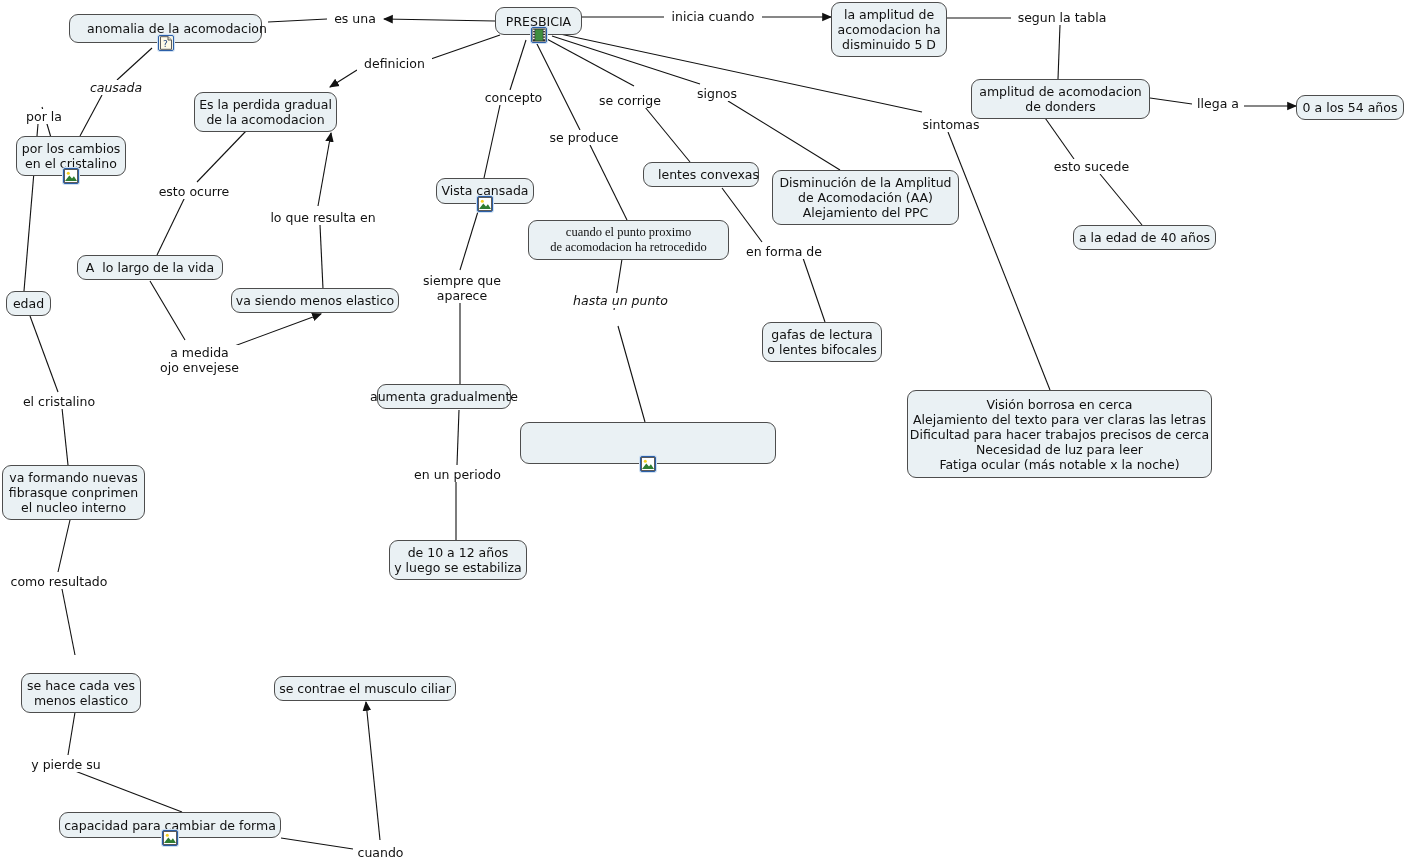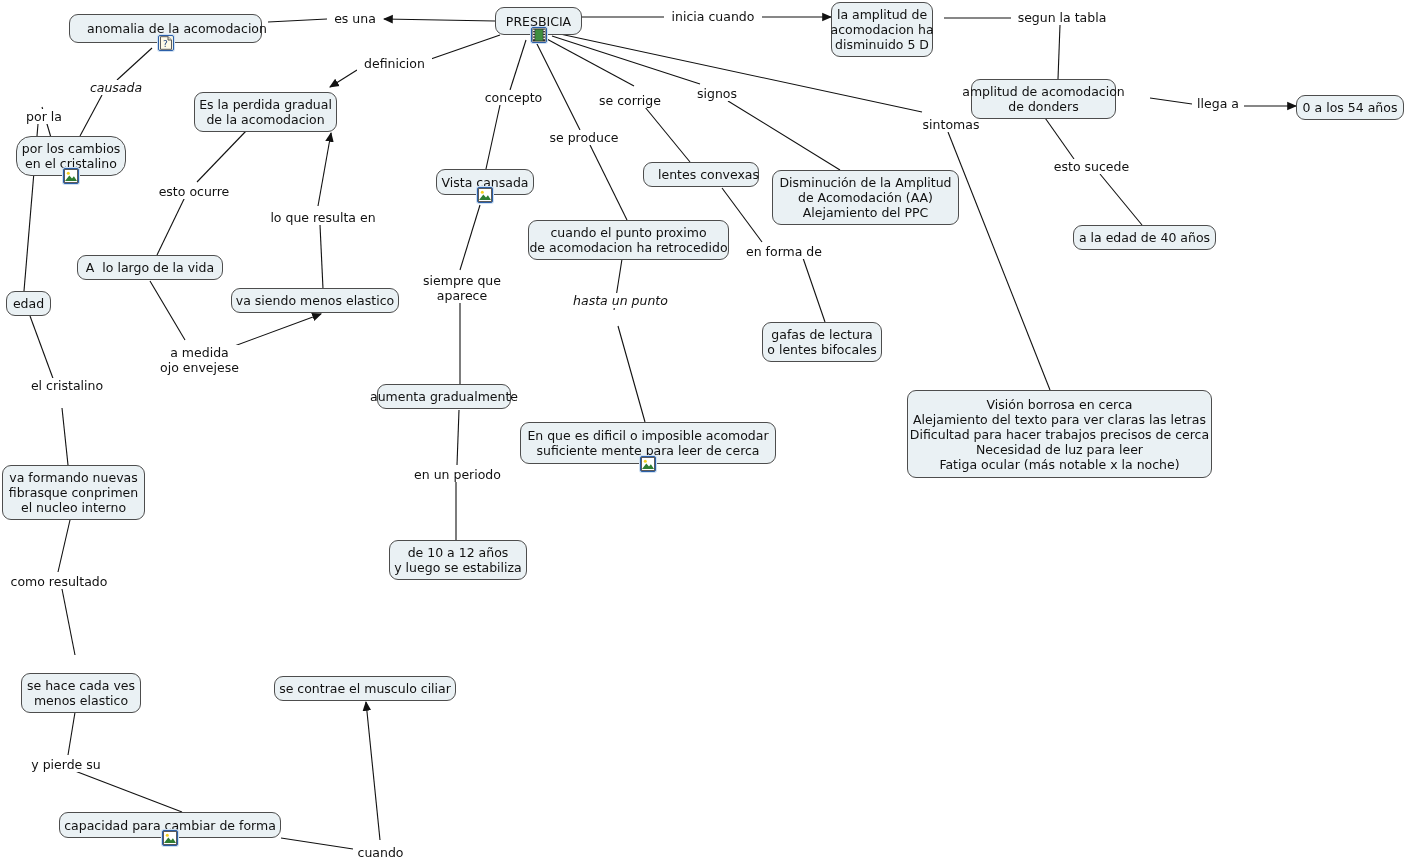--- a/index.html
+++ b/index.html
@@ -149,57 +149,56 @@
               <rect x="1" y="1.6" width="1.6" height="1.5"></rect>
               <rect x="1" y="4.3" width="1.6" height="1.5"></rect>
               <rect x="1" y="7" width="1.6" height="1.5"></rect>
               <rect x="1" y="9.7" width="1.6" height="1.5"></rect>
               <rect x="11.4" y="1.6" width="1.6" height="1.5"></rect>
               <rect x="11.4" y="4.3" width="1.6" height="1.5"></rect>
               <rect x="11.4" y="7" width="1.6" height="1.5"></rect>
               <rect x="11.4" y="9.7" width="1.6" height="1.5"></rect>
             </g>
           </svg></span></div>
-      <div class="node" style="left: 831px; top: 2px; width: 102px; min-height: 52px; display: flex; align-items: flex-end; justify-content: center;"><span class="node-text">la amplitud de
+      <div class="node" style="left: 831px; top: 2px; width: 116px; min-height: 52px; display: flex; align-items: flex-end; justify-content: center;"><span class="node-text">la amplitud de
 acomodacion ha
 disminuido 5 D</span></div>
-      <div class="node" style="left: 971px; top: 79px; width: 145px; min-height: 36px; display: flex; align-items: center; justify-content: center;"><span class="node-text">amplitud de acomodacion
+      <div class="node" style="left: 971px; top: 79px; width: 179px; min-height: 36px; display: flex; align-items: center; justify-content: center;"><span class="node-text">amplitud de acomodacion
 de donders</span></div>
       <div class="node" style="left: 1296px; top: 95px; width: 108px; min-height: 25px; display: flex; align-items: center; justify-content: center;"><span class="node-text">0 a los 54 años</span></div>
-      <div class="node" style="left: 16px; top: 136px; width: 110px; min-height: 38px; display: flex; align-items: center; justify-content: center; border-radius: 15px;"><span class="node-text">por los cambios
+      <div class="node" style="left: 16px; top: 136px; width: 110px; min-height: 38px; display: flex; align-items: center; justify-content: center;"><span class="node-text">por los cambios
 en el cristalino</span><span class="res-icon"><svg width="14" height="14" viewBox="0 0 14 14">
             <rect x="0.5" y="0.5" width="13" height="13" fill="#ffffff" stroke="#5b5b5b"></rect>
             <circle cx="4.3" cy="4.3" r="1.5" fill="#f5d020"></circle>
             <path d="M1 12 L5.3 6.4 L8 9.6 L9.9 7.3 L13 12 z" fill="#2e7d32"></path>
           </svg></span></div>
       <div class="node" style="left: 194px; top: 92px; width: 143px; min-height: 38px; display: flex; align-items: center; justify-content: center;"><span class="node-text">Es la perdida gradual
 de la acomodacion</span></div>
       <div class="node" style="left: 6px; top: 291px; width: 45px; min-height: 24px; display: flex; align-items: center; justify-content: center;"><span class="node-text">edad</span></div>
       <div class="node" style="left: 77px; top: 255px; width: 146px; min-height: 25px; display: flex; align-items: center; justify-content: center;"><span class="node-text">A  lo largo de la vida</span></div>
       <div class="node" style="left: 231px; top: 288px; width: 168px; min-height: 25px; display: flex; align-items: center; justify-content: center;"><span class="node-text">va siendo menos elastico</span></div>
-      <div class="node" style="left: 436px; top: 169px; width: 98px; min-height: 26px; display: flex; align-items: center; justify-content: center;"><span class="node-text">Vista cansada</span><span class="res-icon"><svg width="14" height="14" viewBox="0 0 14 14">
+      <div class="node" style="left: 436px; top: 178px; width: 98px; min-height: 26px; display: flex; justify-content: center;"><span class="node-text">Vista cansada</span><span class="res-icon"><svg width="14" height="14" viewBox="0 0 14 14">
             <rect x="0.5" y="0.5" width="13" height="13" fill="#ffffff" stroke="#5b5b5b"></rect>
             <circle cx="4.3" cy="4.3" r="1.5" fill="#f5d020"></circle>
             <path d="M1 12 L5.3 6.4 L8 9.6 L9.9 7.3 L13 12 z" fill="#2e7d32"></path>
           </svg></span></div>
       <div class="node" style="left: 643px; top: 162px; width: 116px; min-height: 25px; display: flex; align-items: center; justify-content: center; padding-left: 24px;"><span class="node-text">lentes convexas</span></div>
       <div class="node" style="left: 772px; top: 170px; width: 187px; min-height: 52px; display: flex; align-items: center; justify-content: center;"><span class="node-text">Disminución de la Amplitud
 de Acomodación (AA)
 Alejamiento del PPC</span></div>
-      <div class="node" style="left: 528px; top: 220px; width: 201px; min-height: 38px; display: flex; align-items: center; justify-content: center;"><span class="node-text">cuando el punto proximo
+      <div class="node" style="left: 528px; top: 220px; width: 201px; min-height: 38px; display: flex; align-items: center; justify-content: center; font-family: Liberation Serif, serif;"><span class="node-text">cuando el punto proximo
 de acomodacion ha retrocedido</span></div>
       <div class="node" style="left: 1073px; top: 225px; width: 143px; min-height: 25px; display: flex; align-items: center; justify-content: center;"><span class="node-text">a la edad de 40 años</span></div>
       <div class="node" style="left: 762px; top: 322px; width: 120px; min-height: 38px; display: flex; align-items: center; justify-content: center;"><span class="node-text">gafas de lectura
 o lentes bifocales</span></div>
       <div class="node" style="left: 2px; top: 465px; width: 143px; min-height: 55px; display: flex; align-items: center; justify-content: center;"><span class="node-text">va formando nuevas
 fibrasque conprimen
 el nucleo interno</span></div>
       <div class="node" style="left: 377px; top: 384px; width: 134px; min-height: 25px; display: flex; align-items: center; justify-content: center;"><span class="node-text">aumenta gradualmente</span></div>
-      <div class="node" style="left: 520px; top: 422px; width: 256px; min-height: 42px; display: flex; align-items: center; justify-content: center;"><span class="node-text">En que es dificil o imposible acomodar
-suficiente mente para leer de cerca</span><span class="res-icon"><svg width="14" height="14" viewBox="0 0 14 14">
+      <div class="node" style="left: 520px; top: 422px; width: 256px; min-height: 42px; display: flex; align-items: center; justify-content: center;"><span class="res-icon"><svg width="14" height="14" viewBox="0 0 14 14">
             <rect x="0.5" y="0.5" width="13" height="13" fill="#ffffff" stroke="#5b5b5b"></rect>
             <circle cx="4.3" cy="4.3" r="1.5" fill="#f5d020"></circle>
             <path d="M1 12 L5.3 6.4 L8 9.6 L9.9 7.3 L13 12 z" fill="#2e7d32"></path>
           </svg></span></div>
       <div class="node" style="left: 907px; top: 390px; width: 305px; min-height: 88px; display: flex; align-items: center; justify-content: center;"><span class="node-text">Visión borrosa en cerca
 Alejamiento del texto para ver claras las letras
 Dificultad para hacer trabajos precisos de cerca
 Necesidad de luz para leer
 Fatiga ocular (más notable x la noche)</span></div>
       <div class="node" style="left: 389px; top: 540px; width: 138px; min-height: 40px; display: flex; align-items: center; justify-content: center;"><span class="node-text">de 10 a 12 años
@@ -228,20 +227,20 @@
       <div class="linkword" style="left: 1050px; top: 159px; width: 79px;">esto sucede</div>
       <div class="linkword" style="left: 155px; top: 184px; width: 74px;">esto ocurre</div>
       <div class="linkword" style="left: 266px; top: 210px; width: 110px;">lo que resulta en</div>
       <div class="linkword" style="left: 21px; top: 109px; width: 42px;">por la</div>
       <div class="linkword" style="left: 740px; top: 244px; width: 84px;">en forma de</div>
       <div class="linkword" style="left: 419px; top: 273px; width: 82px;">siempre que
 aparece</div>
       <div class="linkword" style="left: 569px; top: 293px; width: 99px; font-style: italic;">hasta un punto</div>
       <div class="linkword" style="left: 154px; top: 345px; width: 87px;">a medida
 ojo envejese</div>
-      <div class="linkword" style="left: 15px; top: 378px; width: 84px; margin-left: 8px;">el cristalino</div>
+      <div class="linkword" style="left: 15px; top: 394px; width: 84px;">el cristalino</div>
       <div class="linkword" style="left: 407px; top: 467px; width: 97px;">en un periodo</div>
       <div class="linkword" style="left: 7px; top: 574px; width: 100px;">como resultado</div>
       <div class="linkword" style="left: 28px; top: 757px; width: 72px;">y pierde su</div>
       <div class="linkword" style="left: 353px; top: 845px; width: 51px;">cuando</div>
     </div>
 
 </div>
 
 </body></html>

